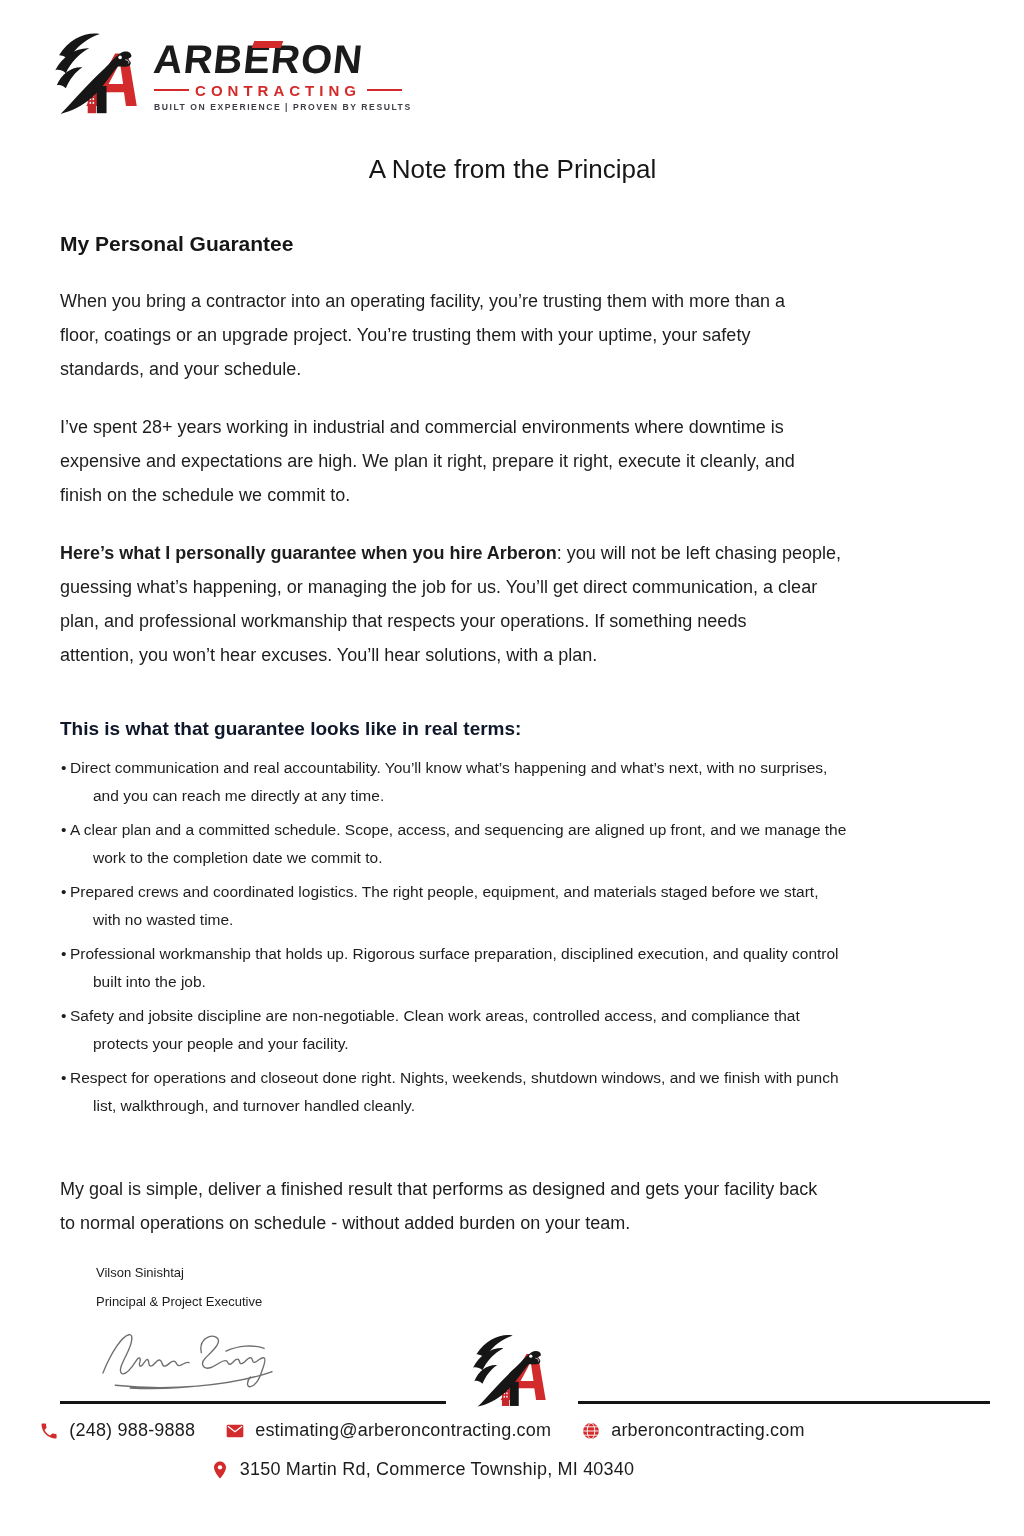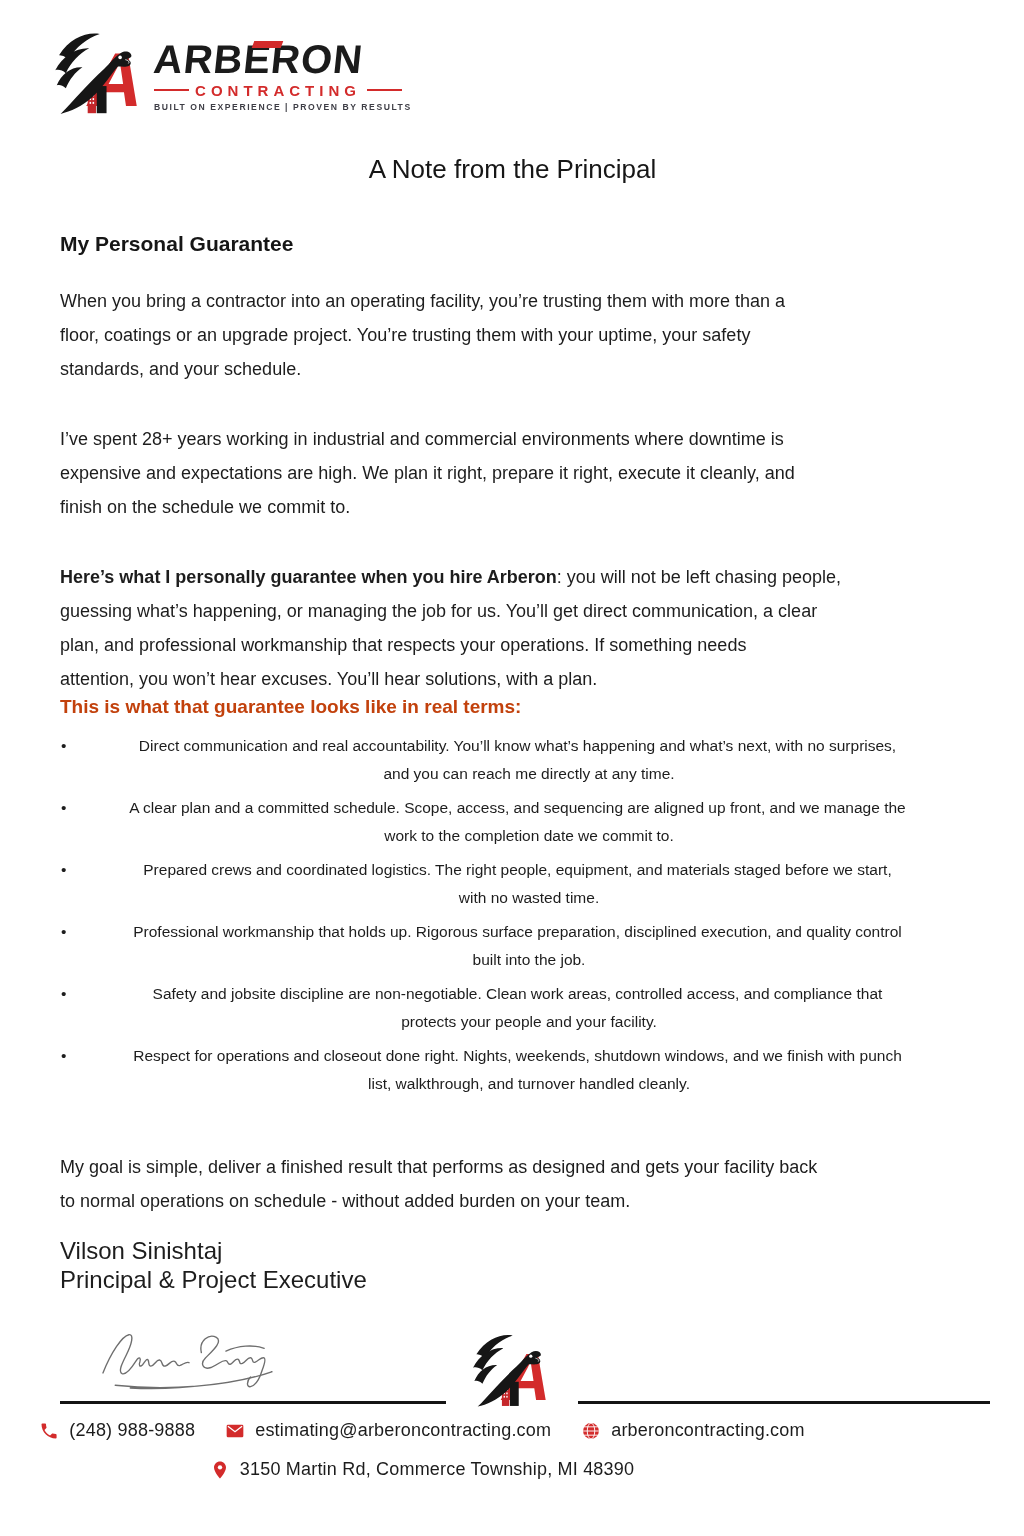--- a/index.html
+++ b/index.html
@@ -44,38 +44,38 @@
   }
 
   
   .content { padding:152px 59px 0 60px; }
   .doc-title {
     text-align:center; font-size:26px; font-weight:400; color:#161616;
     line-height:34px;
   }
   .h2 { margin-top:46px; font-size:21px; font-weight:700; color:#161616; }
   .para {
-    margin-top:36px; font-size:18px; line-height:34px;
+    margin-top:24px; font-size:18px; line-height:34px;
     white-space:pre-line; color:#1d1d1d;
   }
   .para.first { margin-top:28px; }
   .para .lead { font-weight:700; }
-  .h3 { font-size:19px; font-weight:700; color:#c2410c; }
+  .h3 { margin-top:46px; font-size:19px; font-weight:700; color:#0f172a; }
   .bullets { margin-top:14px; list-style:none; }
   .bullets li {
     position:relative; padding-left:33px; text-indent:-23px;
-    font-size:15.5px; line-height:28px; white-space:pre-line; color:#1d1d1d;text-align:center;
+    font-size:15.5px; line-height:28px; white-space:pre-line; color:#1d1d1d;
   }
   .bullets li + li { margin-top:6px; }
   .bullets li::before {
     content:"\2022";
     position:absolute; left:1px; top:0; text-indent:0;
   }
   .closing { margin-top:52px; }
-  .signer { margin-top:18px; font-size:24px; line-height:29px; }
+  .signer { margin-top:18px; font-size:13px; line-height:29px;margin-left:36px; }
 
   
   .signature {
     position:absolute; left:92px; top:1322px; width:205px; height:76px;
   }
   .logo-bottom {
     position:absolute; left:50%; top:1330px; transform:translateX(-50%);
     width:132px; height:82px; background:#ffffff; padding:0 6px;
     display:flex; justify-content:center; z-index:2;
   }
@@ -232,17 +232,17 @@
       <span class="txt">arberoncontracting.com</span>
     </div>
   </div>
 
   <div class="footer-row row2">
     <div class="footer-item">
       <svg class="icon-16" viewBox="0 0 24 24">
         <path fill="#d32b2b" d="M12 1.8C8 1.8 4.8 5 4.8 9c0 5.4 7.2 13.2 7.2 13.2S19.2 14.4 19.2 9c0-4-3.2-7.2-7.2-7.2z"></path>
         <circle cx="12" cy="8.8" r="2.6" fill="#ffffff"></circle>
       </svg>
-      <span class="txt">3150 Martin Rd, Commerce Township, MI 48390</span>
+      <span class="txt">3150 Martin Rd, Commerce Township, MI 40340</span>
     </div>
   </div>
 
 </div>
 
 </body></html>

